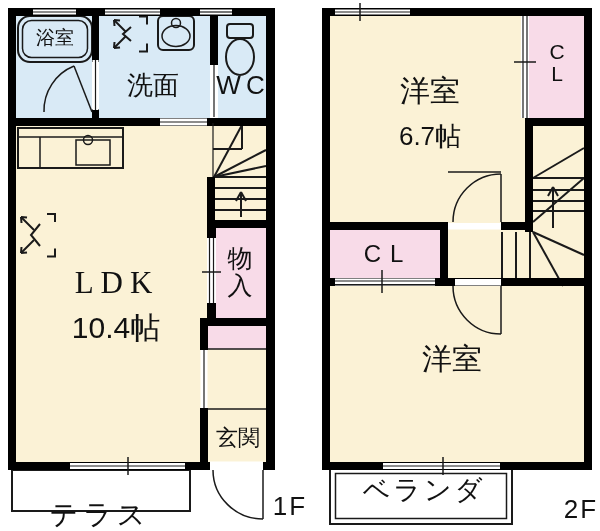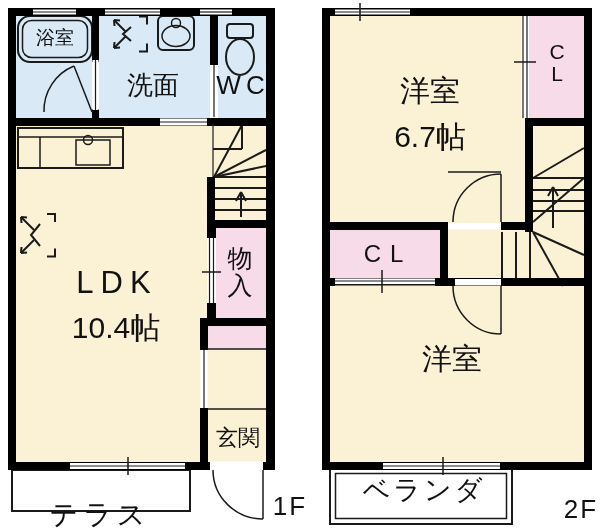--- a/index.html
+++ b/index.html
@@ -209,32 +209,32 @@
     <path d="M453,222 A48,48 0 0 1 501,174"></path>
         <line x1="501" y1="222" x2="501" y2="174"></line>
     <path d="M453,286 A48,48 0 0 0 501,334"></path>
         <line x1="501" y1="286" x2="501" y2="334"></line>
   </g>
 </svg>
 
   <div class="lbl" style="left:55px;top:39px;font-size:19px;font-family:Liberation Mono, monospace;">浴室</div>
   <div class="lbl" style="left:153px;top:86px;font-size:26px;">洗面</div>
   <div class="lbl" style="left:243px;top:86px;font-size:26px;letter-spacing:5px;">WC</div>
-  <div class="lbl" style="left:117px;top:283px;font-size:31px;letter-spacing:7px;">LDK</div>
+  <div class="lbl" style="left:117px;top:283px;font-size:31px;letter-spacing:7px;font-family:Liberation Serif, serif;">LDK</div>
   <div class="lbl" style="left:116px;top:328px;font-size:30px;">10.4帖</div>
   <div class="lbl vert" style="left:240px;top:271px;font-size:25px;">
     <span>物</span>
     <span>入</span>
   </div>
   <div class="lbl" style="left:238px;top:438px;font-size:22px;">玄関</div>
   <div class="lbl" style="left:100px;top:486px;font-size:28px;letter-spacing:5px;margin-top:29px;">テラス</div>
   <div class="lbl" style="left:290px;top:507px;font-size:26px;letter-spacing:2px;">1F</div>
 
   <div class="lbl" style="left:430px;top:91px;font-size:30px;">洋室</div>
-  <div class="lbl" style="left:430px;top:137px;font-size:30px;text-align:center;">6.7帖</div>
+  <div class="lbl" style="left:430px;top:137px;font-size:26px;text-align:center;">6.7帖</div>
   <div class="lbl vert" style="left:557px;top:63px;font-size:21px;">
     <span>C</span>
     <span>L</span>
   </div>
   <div class="lbl" style="left:388px;top:254px;font-size:24px;letter-spacing:9px;">CL</div>
   <div class="lbl" style="left:452px;top:359px;font-size:30px;">洋室</div>
   <div class="lbl" style="left:424px;top:490px;font-size:27px;letter-spacing:3px;">ベランダ</div>
   <div class="lbl" style="left:581px;top:510px;font-size:26px;letter-spacing:2px;">2F</div>
 </div>
 

